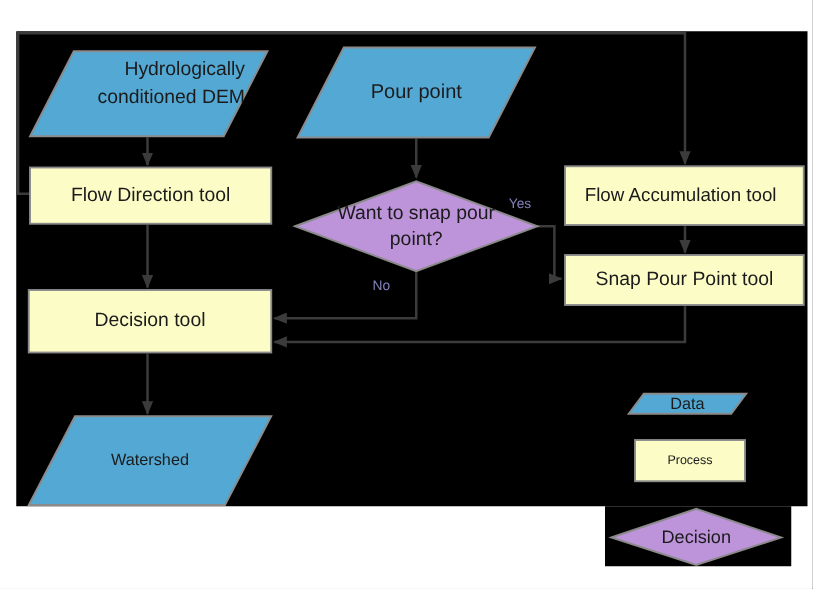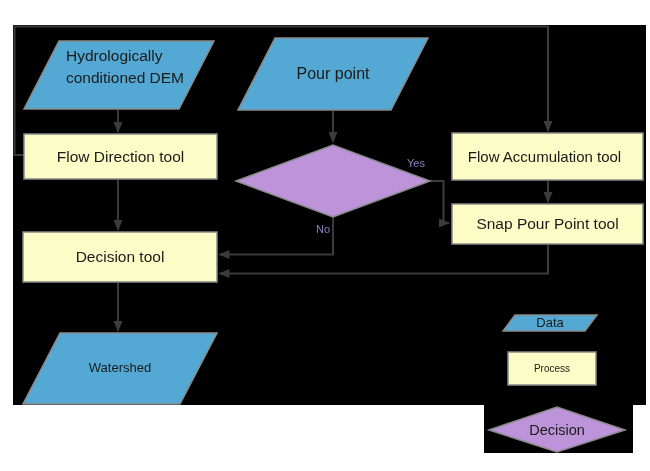--- a/index.html
+++ b/index.html
@@ -10,21 +10,21 @@
   }
   .bg-canvas{position:absolute;left:13px;top:25px;width:633px;height:380px;background:#000000;}
   .bg-patch{position:absolute;left:484px;top:405px;width:149px;height:48px;background:#000000;}
   svg.layer{position:absolute;left:0;top:0;}
   .edges path{fill:none;stroke:#3b3b3b;stroke-width:2px;}
   .shape{stroke:#8a8a8a;stroke-width:1.5px;}
   .lbl{
     position:absolute;display:flex;align-items:center;justify-content:center;
     text-align:center;color:#1b1b1b;line-height:20px;pointer-events:none;
   }
-  .lbl-dem{justify-content:flex-start;align-items:flex-start;text-align:left;
+  .lbl-dem{justify-content:flex-start;align-items:flex-start;text-align:right;
     padding:4px 0 0 4px;line-height:22px;font-size:15.5px;}
   .fs15{font-size:15px;}
   .fs155{font-size:15.5px;}
   .fs16{font-size:16px;}
   .fs165{font-size:13px;}
   .fs13{font-size:13px;}
   .fs14{font-size:10px;}
   .fs145{font-size:14.5px;}
   .lh21{line-height:21px;}
   .edge-label{
@@ -73,32 +73,33 @@
       <polygon class="shape" points="489,430 557,407 625,430 557,452" fill="#bd93da"></polygon>
     </g>
   </svg>
 
   <div class="lbl lbl-dem" style="left:62px;top:41px;width:130px;height:66px;">Hydrologically conditioned DEM</div>
 
   <div class="lbl fs155" style="left:24px;top:134px;width:193px;height:45px;border-radius:13px;">Flow Direction tool</div>
 
   <div class="lbl fs16" style="left:248px;top:38px;width:170px;height:72px;">Pour point</div>
 
+  <div class="lbl fs155 lh21" style="left:263px;top:150px;width:140px;height:62px;">Want to snap pour point?</div>
 
   <div class="lbl fs15" style="left:449px;top:133px;width:191px;height:47px;">Flow Accumulation tool</div>
 
   <div class="lbl fs155" style="left:452px;top:204px;width:191px;height:40px;">Snap Pour Point tool</div>
 
   <div class="lbl fs155" style="left:23px;top:232px;width:194px;height:50px;">Decision tool</div>
 
   <div class="lbl fs165" style="left:30px;top:333px;width:180px;height:70px;">Watershed</div>
 
   <div class="edge-label" style="left:407px;top:157px;">Yes</div>
 
-  <div class="edge-label" style="left:316px;top:223px;">No</div>
+  <div class="edge-label" style="left:298px;top:223px;">No</div>
 
   <div class="lbl fs13" style="left:503px;top:314px;width:94px;height:17px;text-align:right;">Data</div>
 
   <div class="lbl fs14" style="left:508px;top:352px;width:88px;height:33px;">Process</div>
 
   <div class="lbl fs145" style="left:489px;top:407px;width:136px;height:45px;">Decision</div>
 
 </div>
 
 </body></html>

